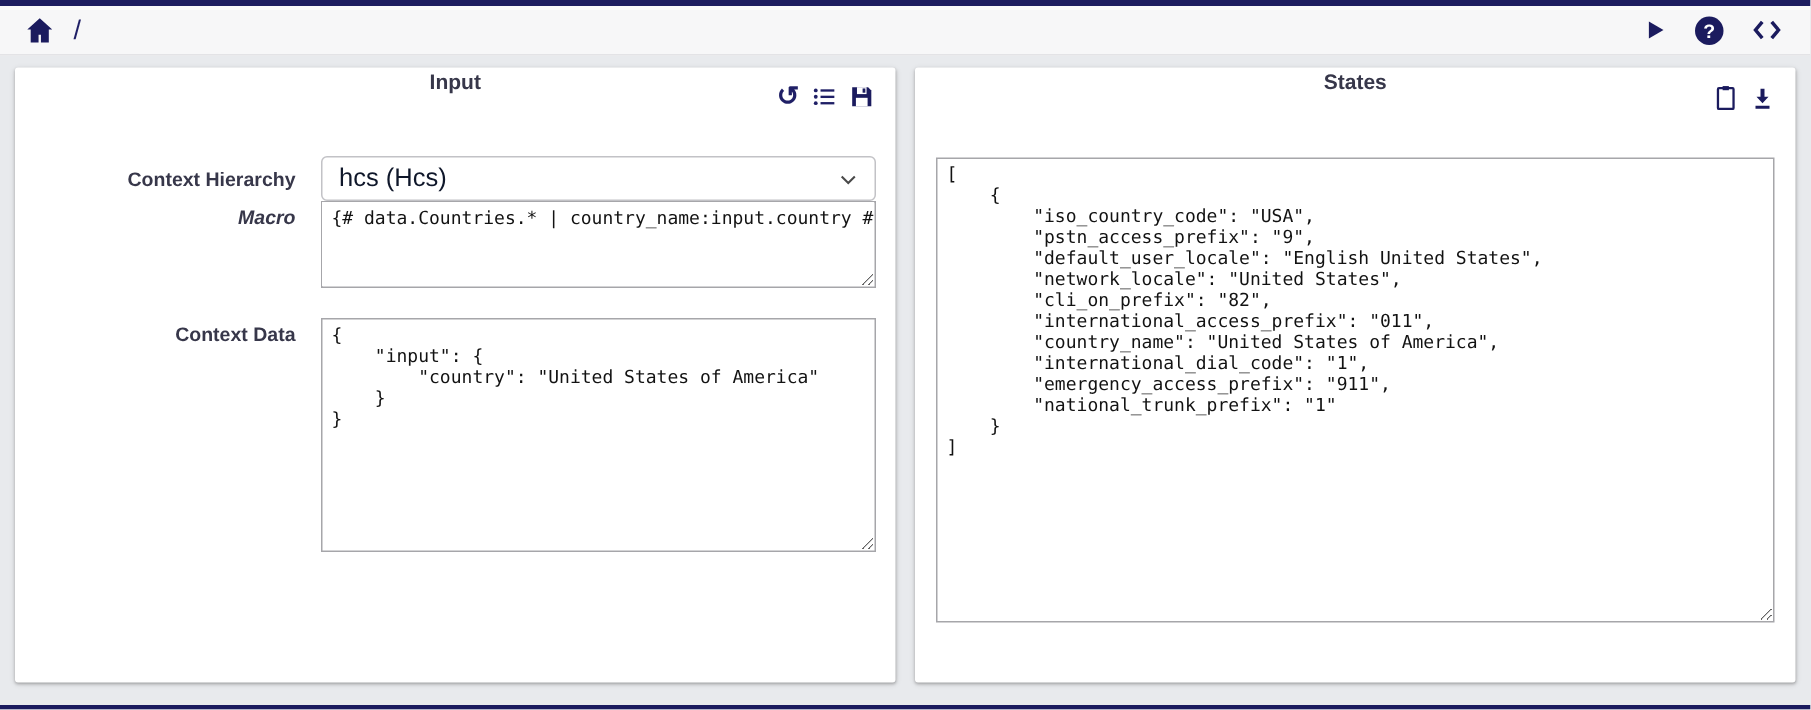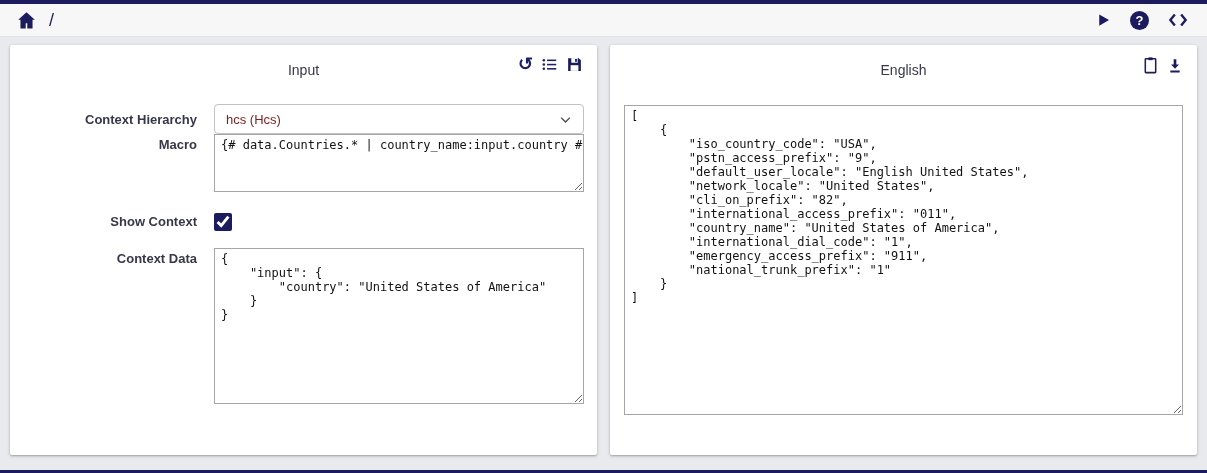--- a/index.html
+++ b/index.html
@@ -29,44 +29,44 @@
   }
 
   main { display:flex; gap:13px; padding:8px 10px 0 10px; }
   .card {
     background:#fff; width:587px; height:410px; border-radius:2px;
     box-shadow:0 1px 2px rgba(0,0,0,.25), 0 1px 4px rgba(0,0,0,.12);
     position:relative;
   }
   .card-head { position:relative; height:44px; }
   .card-title {
-    position:absolute; left:0; right:0; top:17px; text-align:center;
-    font-size:14px; font-weight:400; color:#37374a;
+    position:absolute; left:0; right:0; top:1px; text-align:center;
+    font-size:14px; font-weight:700; color:#37374a;
   }
   .card-icons { position:absolute; right:14px; top:11px; display:flex; align-items:center; gap:8px; }
   .cicon { display:inline-flex; align-items:center; justify-content:center; cursor:pointer; color:#1f1f66; }
   .restore-glyph { font-size:18px; font-weight:700; line-height:17px; color:#1f1f66; }
 
   .form { padding-top:15px; }
   .row { display:grid; grid-template-columns:187px 370px; column-gap:17px; align-items:start; }
   .row label { text-align:right; font-weight:700; color:#37374a; font-size:13px; }
   .r-select { }
   .r-select label { padding-top:8px; }
   .r-macro { margin-bottom:20px; }
-  .r-macro label { padding-top:3px; }
+  .r-macro label { padding-top:3px;font-style:italic; }
   .r-check { margin-bottom:13px; }
   .r-check label { padding-top:2px; }
   .r-ctx label { padding-top:3px; }
 
   .selectbox {
     height:30px; border:1px solid #c2c2c6; border-radius:4px; background:#fff;
     display:flex; align-items:center; justify-content:space-between;
     padding:0 10px 0 11px; cursor:pointer;
   }
-  .selectbox .sel-val { font-size:13px; color:#7f1d1d; }
+  .selectbox .sel-val { font-size:17px; color:#0f172a; }
 
   textarea {
     width:100%; border:1px solid #a6a6aa; background:#fff; resize:both;
     font-family:"DejaVu Sans Mono","Liberation Mono",monospace;
     font-size:12px; line-height:14px; color:#121212; padding:3px 6px;
     white-space:pre; overflow:auto; border-radius:0; outline:none;
   }
   .macro-ta { height:58px; }
   .ctx-ta { height:156px; }
   .out-ta { height:310px; display:block; }
@@ -144,41 +144,35 @@
               </svg>
           </span>
         </div>
       </div>
 
       <div class="row r-macro">
         <label>Macro</label>
         <textarea class="macro-ta" spellcheck="false" style="">{# data.Countries.* | country_name:input.country #}</textarea>
       </div>
 
-      <div class="row r-check">
-        <label>Show Context</label>
-        <div>
-          <input type="checkbox" checked="checked" style="">
-        </div>
-      </div>
 
       <div class="row r-ctx">
         <label>Context Data</label>
         <textarea class="ctx-ta" spellcheck="false" style="">{
     "input": {
         "country": "United States of America"
     }
 }</textarea>
       </div>
     </div>
   </section>
 
   <section class="card">
     <div class="card-head">
-      <div class="card-title">English</div>
+      <div class="card-title">States</div>
       <div class="card-icons">
         <span class="cicon">
           <svg width="17" height="18" viewBox="0 0 24 26">
             <rect x="4.5" y="4" width="15" height="20" rx="1" fill="none" stroke="#1b1b5e" stroke-width="2.2"></rect>
             <rect x="9" y="2" width="6" height="4" fill="#1b1b5e"></rect>
           </svg>
         </span>
         <span class="cicon">
           <svg width="16" height="17" viewBox="0 0 24 25">
             <polygon points="10,3 14,3 14,11 18,11 12,17.5 6,11 10,11" fill="#1b1b5e"></polygon>

